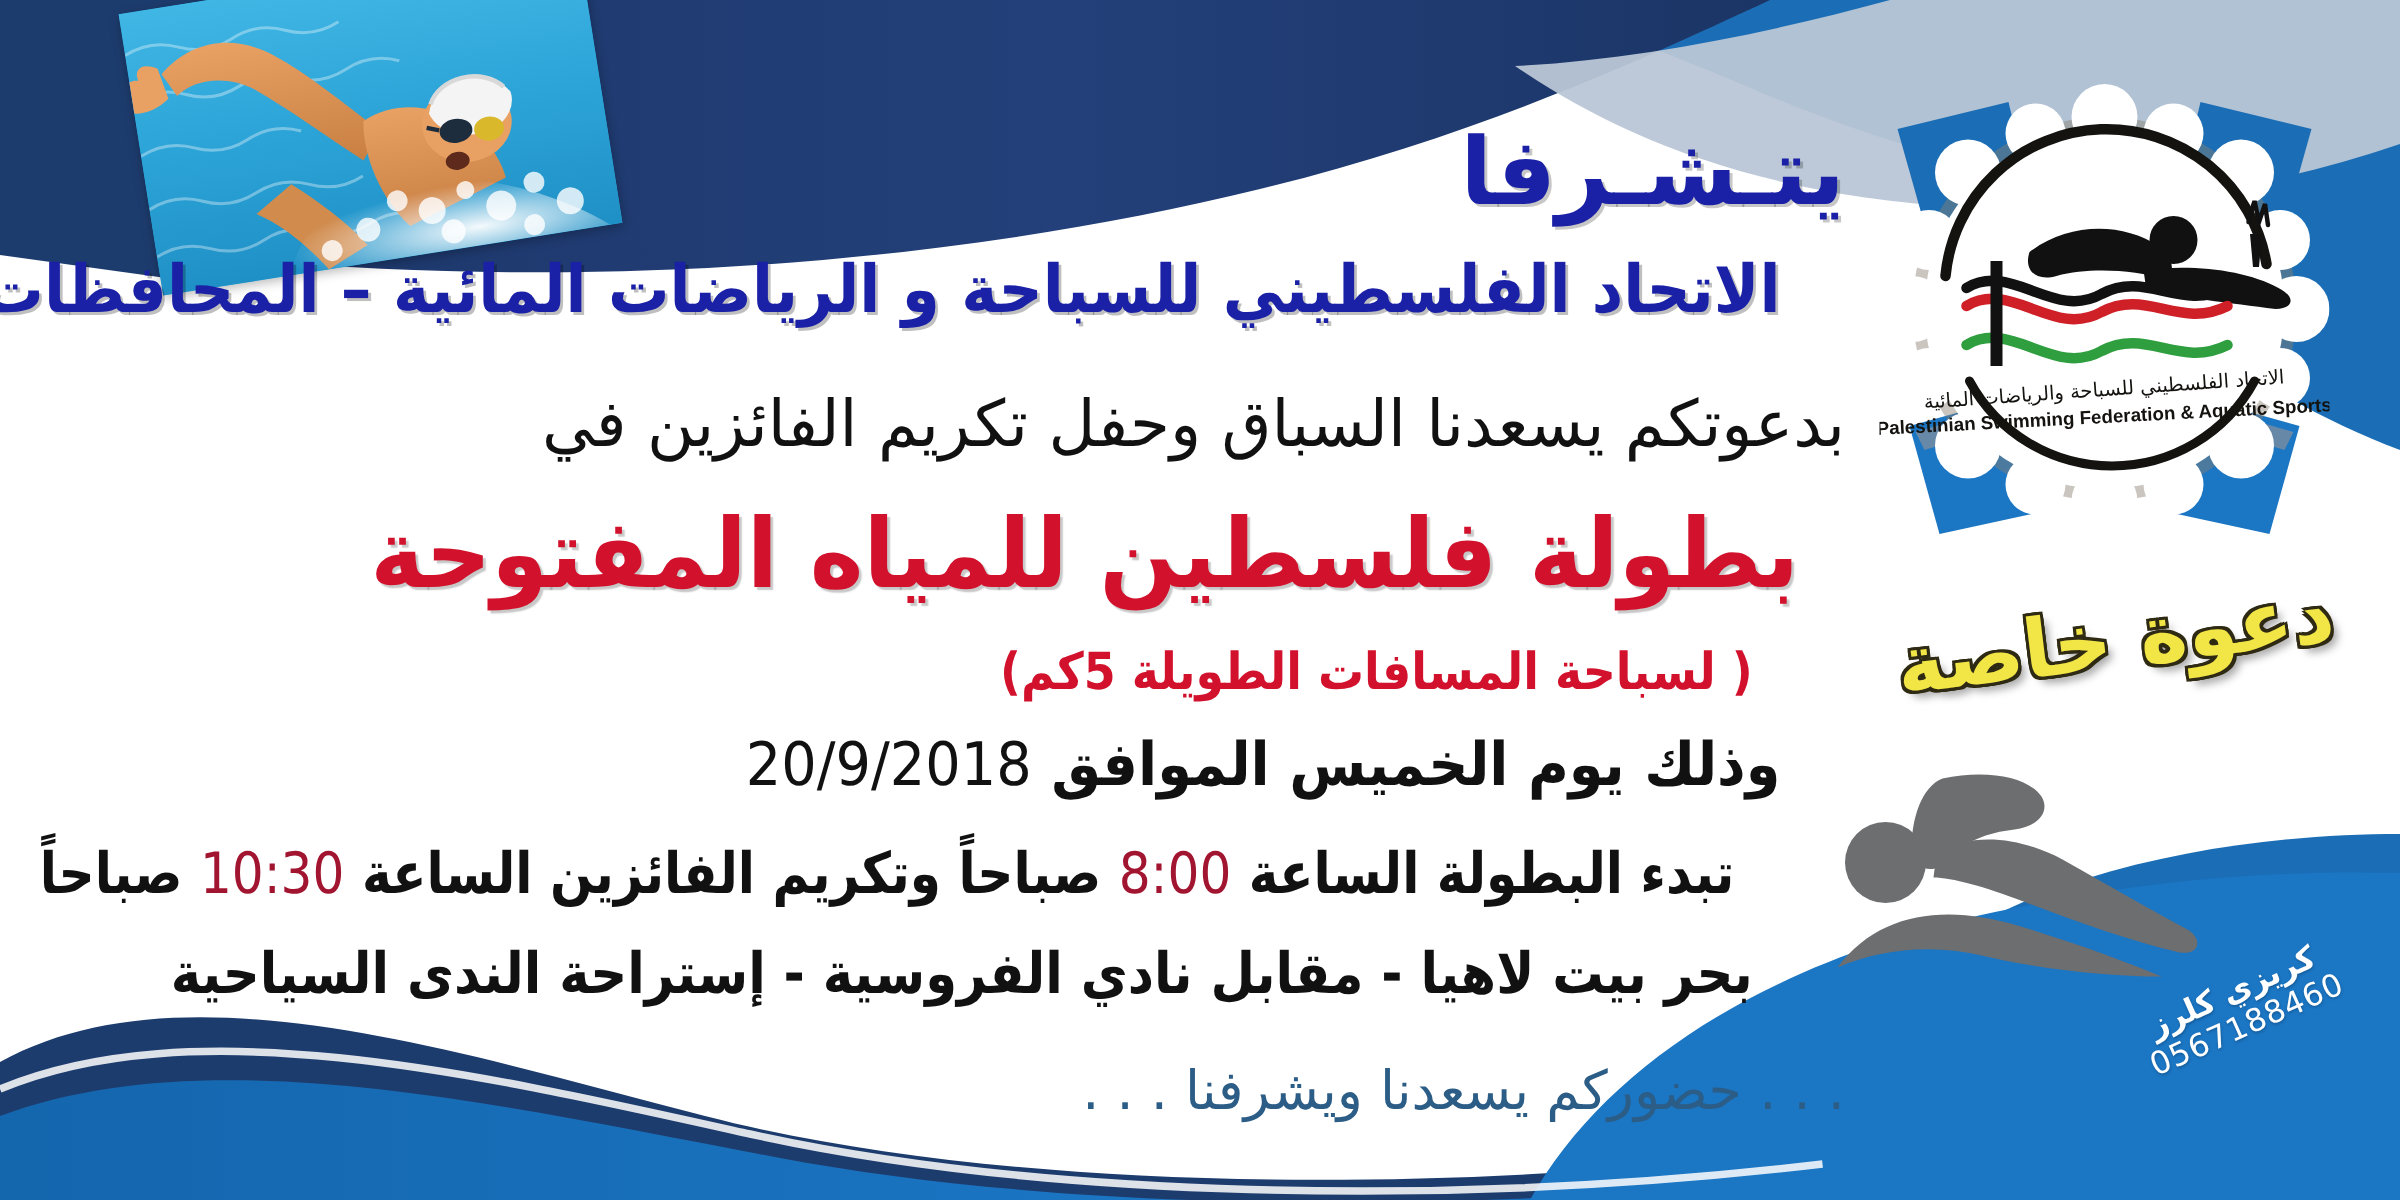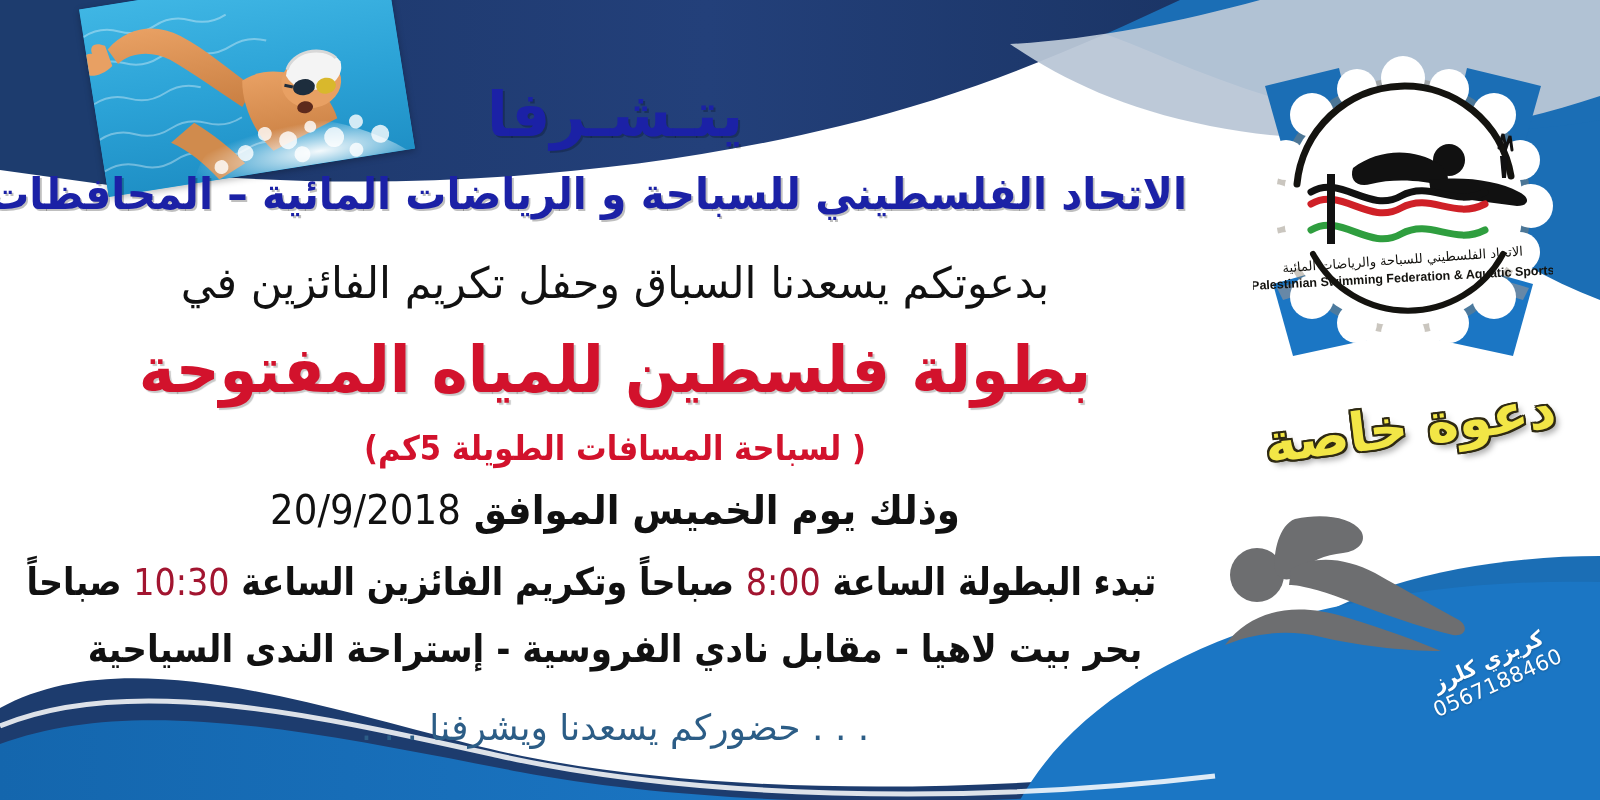--- a/index.html
+++ b/index.html
@@ -81,21 +81,20 @@
     text-shadow:0 1px 2px rgba(0,0,0,.25);
   }
   #credit .c-name{display:block;font-size:21px;font-weight:bold;letter-spacing:1px;}
   #credit .c-phone{display:block;font-size:21px;font-weight:normal;direction:ltr;letter-spacing:.5px;}
 
   
   #content{
     position:absolute;
     left:0;top:0;width:1230px;height:800px;
     direction:rtl;
-    text-align:center;
   }
   .line{white-space:nowrap;}
 
   #honor-line{
     position:absolute;left:0;right:0;top:78px;
     font-size:62px;font-weight:bold;
     color:#1b21a6;
     letter-spacing:2px;
     text-shadow:2px 2px 0 rgba(0,0,0,.22);
   }

